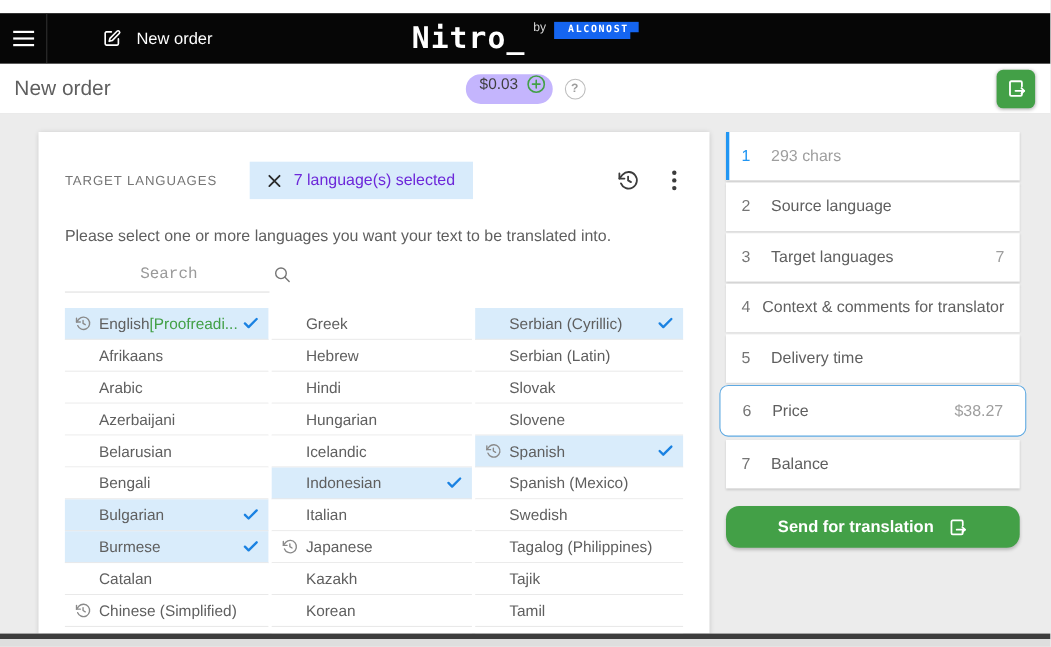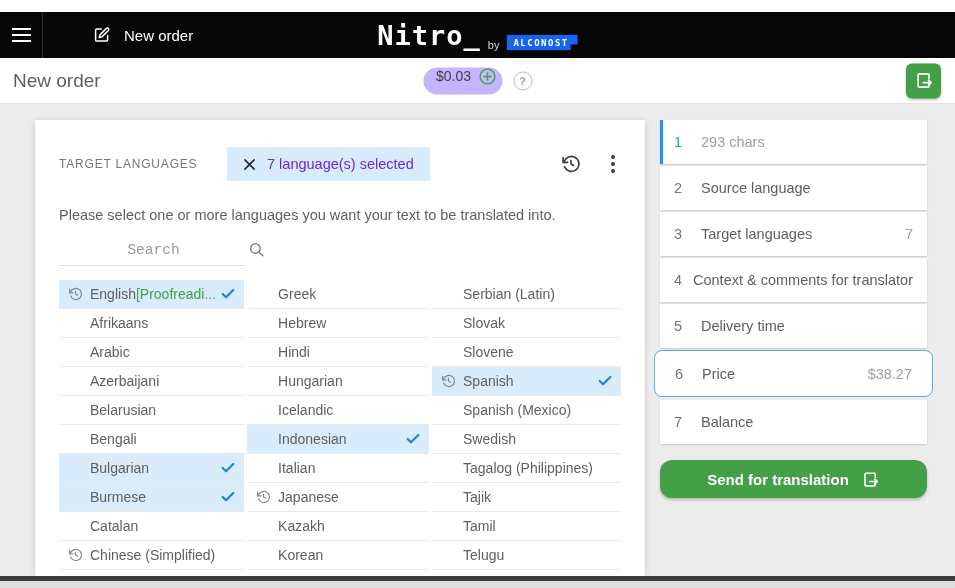--- a/index.html
+++ b/index.html
@@ -8,26 +8,26 @@
 
   
   .top-strip { height:12px; background:#ffffff; }
   .appbar { height:46px; background:#060606; display:flex; align-items:center; position:relative; }
   .menu-btn { width:43px; height:100%; display:flex; align-items:center; justify-content:center;
               border-right:1px solid #2e2e2e; cursor:pointer; }
   .menu-btn .bars { display:flex; flex-direction:column; gap:4px; }
   .menu-btn .bars i { display:block; width:19px; height:2px; background:#fff; }
   .nav-item { display:flex; align-items:center; gap:13px; margin-left:50px; color:#fff; font-size:15px; cursor:pointer; }
   .logo-wrap { position:absolute; left:50%; top:50%; transform:translate(-50%,-50%);
-               display:flex; align-items:flex-end; gap:7px; }
+               display:flex; align-items:flex-start; gap:7px; }
   .logo-text { font-family:"DejaVu Sans Mono", monospace; font-weight:bold; font-size:27px;
                color:#fff; letter-spacing:1px; }
   .logo-by { font-size:11px; color:#d6d6d6; }
   .logo-badge { font-family:"DejaVu Sans Mono", monospace; font-size:9px; font-weight:bold; color:#fff;
-                background:#1565f0; padding:3px 9px 3px 7px; letter-spacing:1.5px;
+                background:#1565f0; padding:3px 9px 3px 13px; letter-spacing:1.5px;
                 clip-path:polygon(0 0,100% 0,100% 62%,90% 62%,90% 100%,0 100%); }
 
   
   .pagehead { height:46px; background:#ffffff; border-bottom:1px solid #e2e2e2; position:relative;
               display:flex; align-items:center; }
   .page-title { margin-left:13px; font-size:19px; color:#5f5f5f; }
   .head-center { position:absolute; left:50%; top:50%; transform:translate(-50%,-50%);
                  display:flex; align-items:center; gap:11px; }
   .balance-pill { display:flex; gap:7px; background:#c4b5fd; border-radius:14px;
                   height:27px; padding:0 6px 0 13px; font-size:14px; color:#3f3f3f; cursor:pointer; }
@@ -326,20 +326,30 @@
     <span class="lbl">Korean</span>
 
   </div>
         <div class="cell">
 
     <span class="lbl">Latvian</span>
 
   </div>
       </div>
       <div class="lang-col">
+        <div class="cell sel">
+
+    <span class="lbl">Serbian (Cyrillic)</span>
+
+    <span class="chk">
+      <svg viewBox="0 0 24 24" fill="none" stroke="currentColor" stroke-width="3.2" stroke-linecap="round" stroke-linejoin="round">
+        <path d="M20 6L9 17l-5-5"></path>
+      </svg>
+    </span>
+  </div>
         <div class="cell">
 
     <span class="lbl">Serbian (Latin)</span>
 
   </div>
         <div class="cell">
 
     <span class="lbl">Slovak</span>
 
   </div>

